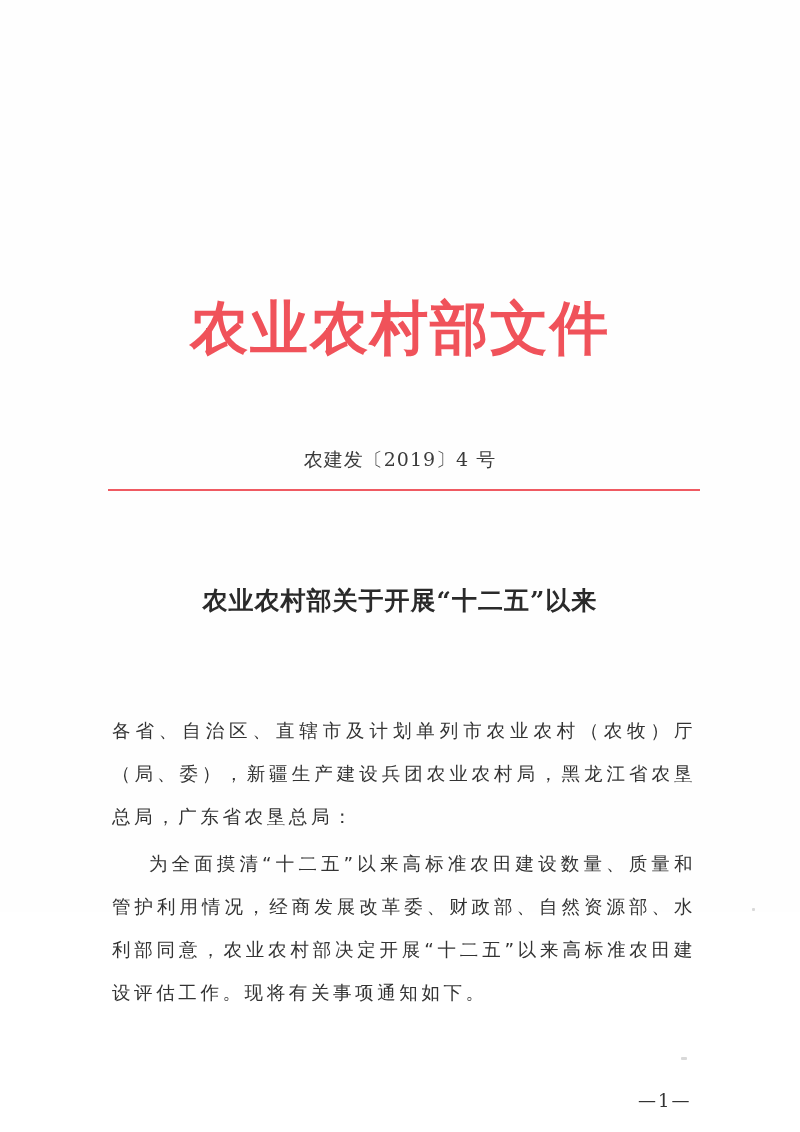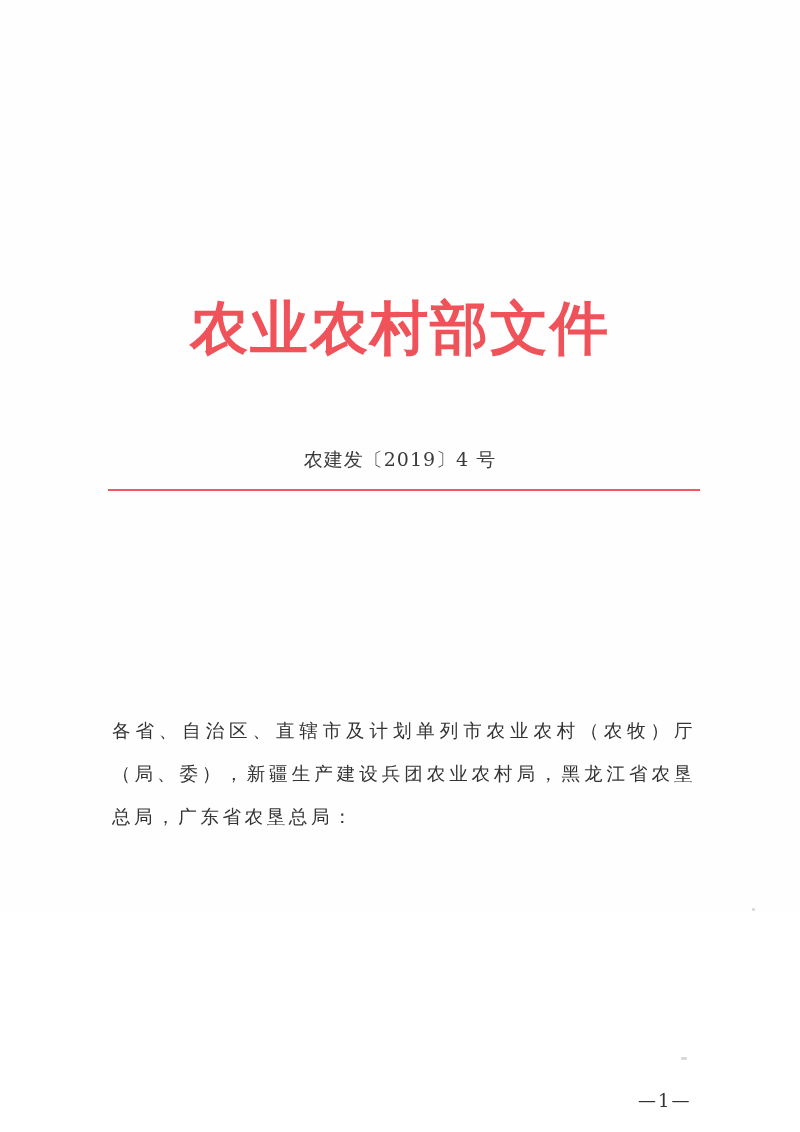--- a/index.html
+++ b/index.html
@@ -38,24 +38,26 @@
 
 <div class="page">
 
   <div class="masthead">农业农村部文件</div>
 
   <div class="doc-number">农建发〔2019〕4 号</div>
 
   <div class="red-rule"></div>
 
   <div class="title">
+    <div>农业农村部关于开展“十二五”以来</div>
   </div>
 
   <div class="body-text">
     <p class="salutation">各省、自治区、直辖市及计划单列市农业农村（农牧）厅（局、委），新疆生产建设兵团农业农村局，黑龙江省农垦总局，广东省农垦总局：</p>
+    <p class="paragraph">为全面摸清“十二五”以来高标准农田建设数量、质量和管护利用情况，经商发展改革委、财政部、自然资源部、水利部同意，农业农村部决定开展“十二五”以来高标准农田建设评估工作。现将有关事项通知如下。</p>
   </div>
 
   <div class="speck" style="left:752px; top:908px; width:3px; height:3px;"></div>
   <div class="speck" style="left:681px; top:1057px; width:6px; height:3px;"></div>
 
   <div class="page-number">—1—</div>
 
 </div>
 
 </body></html>

